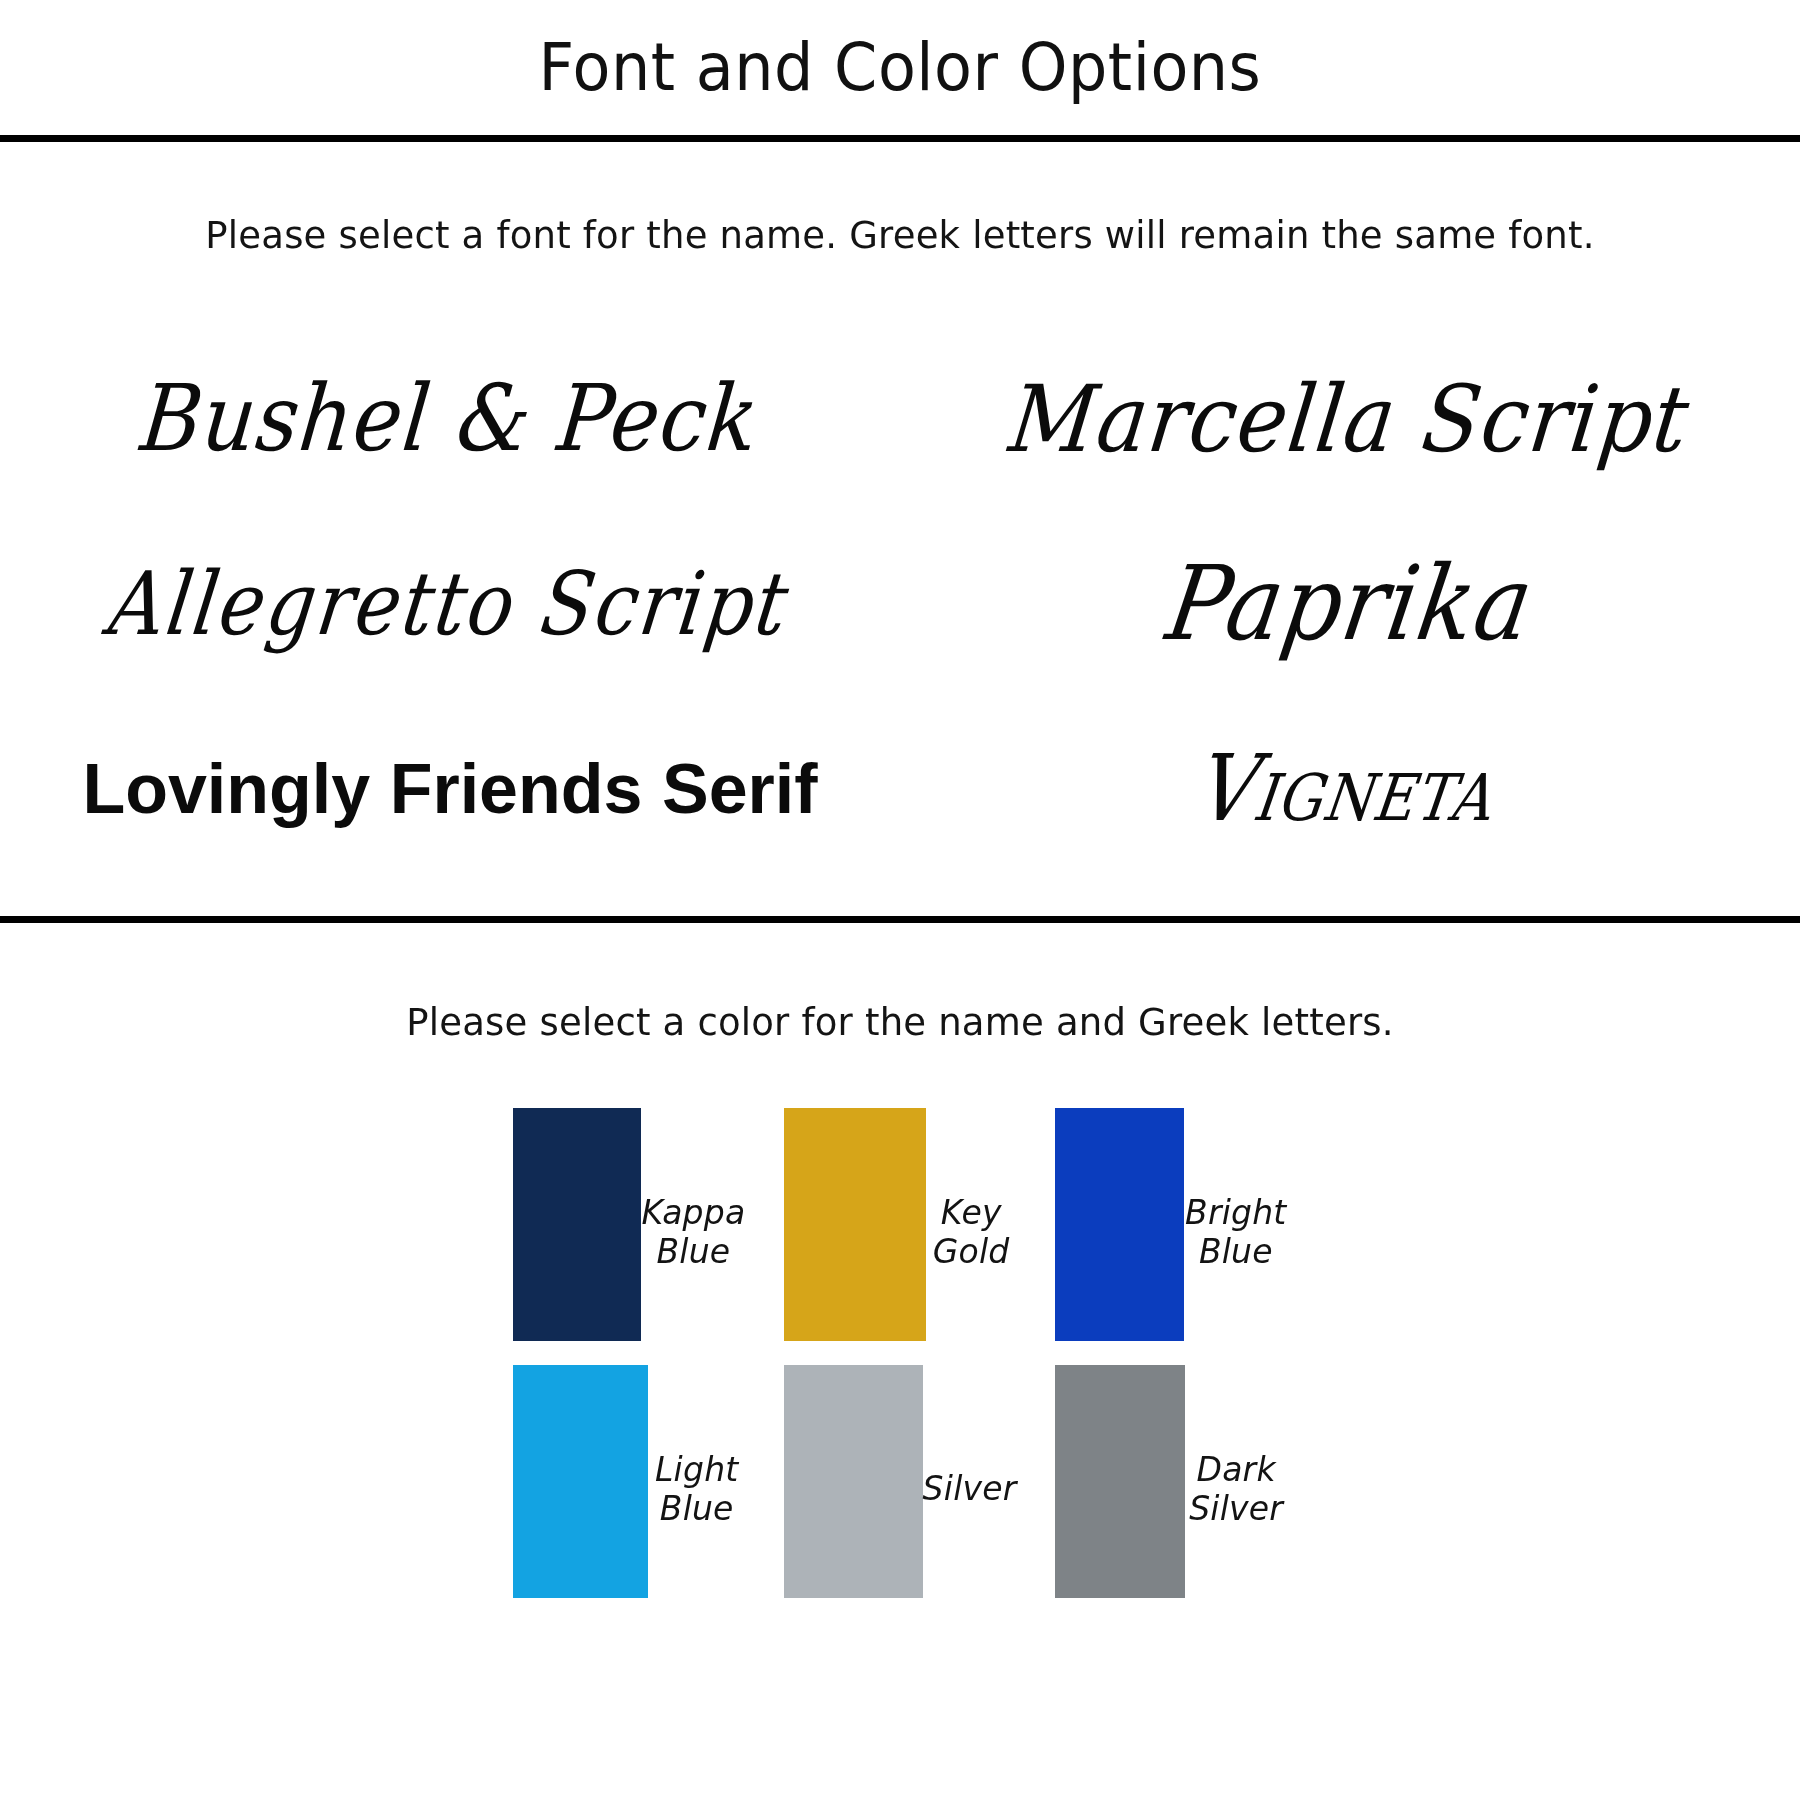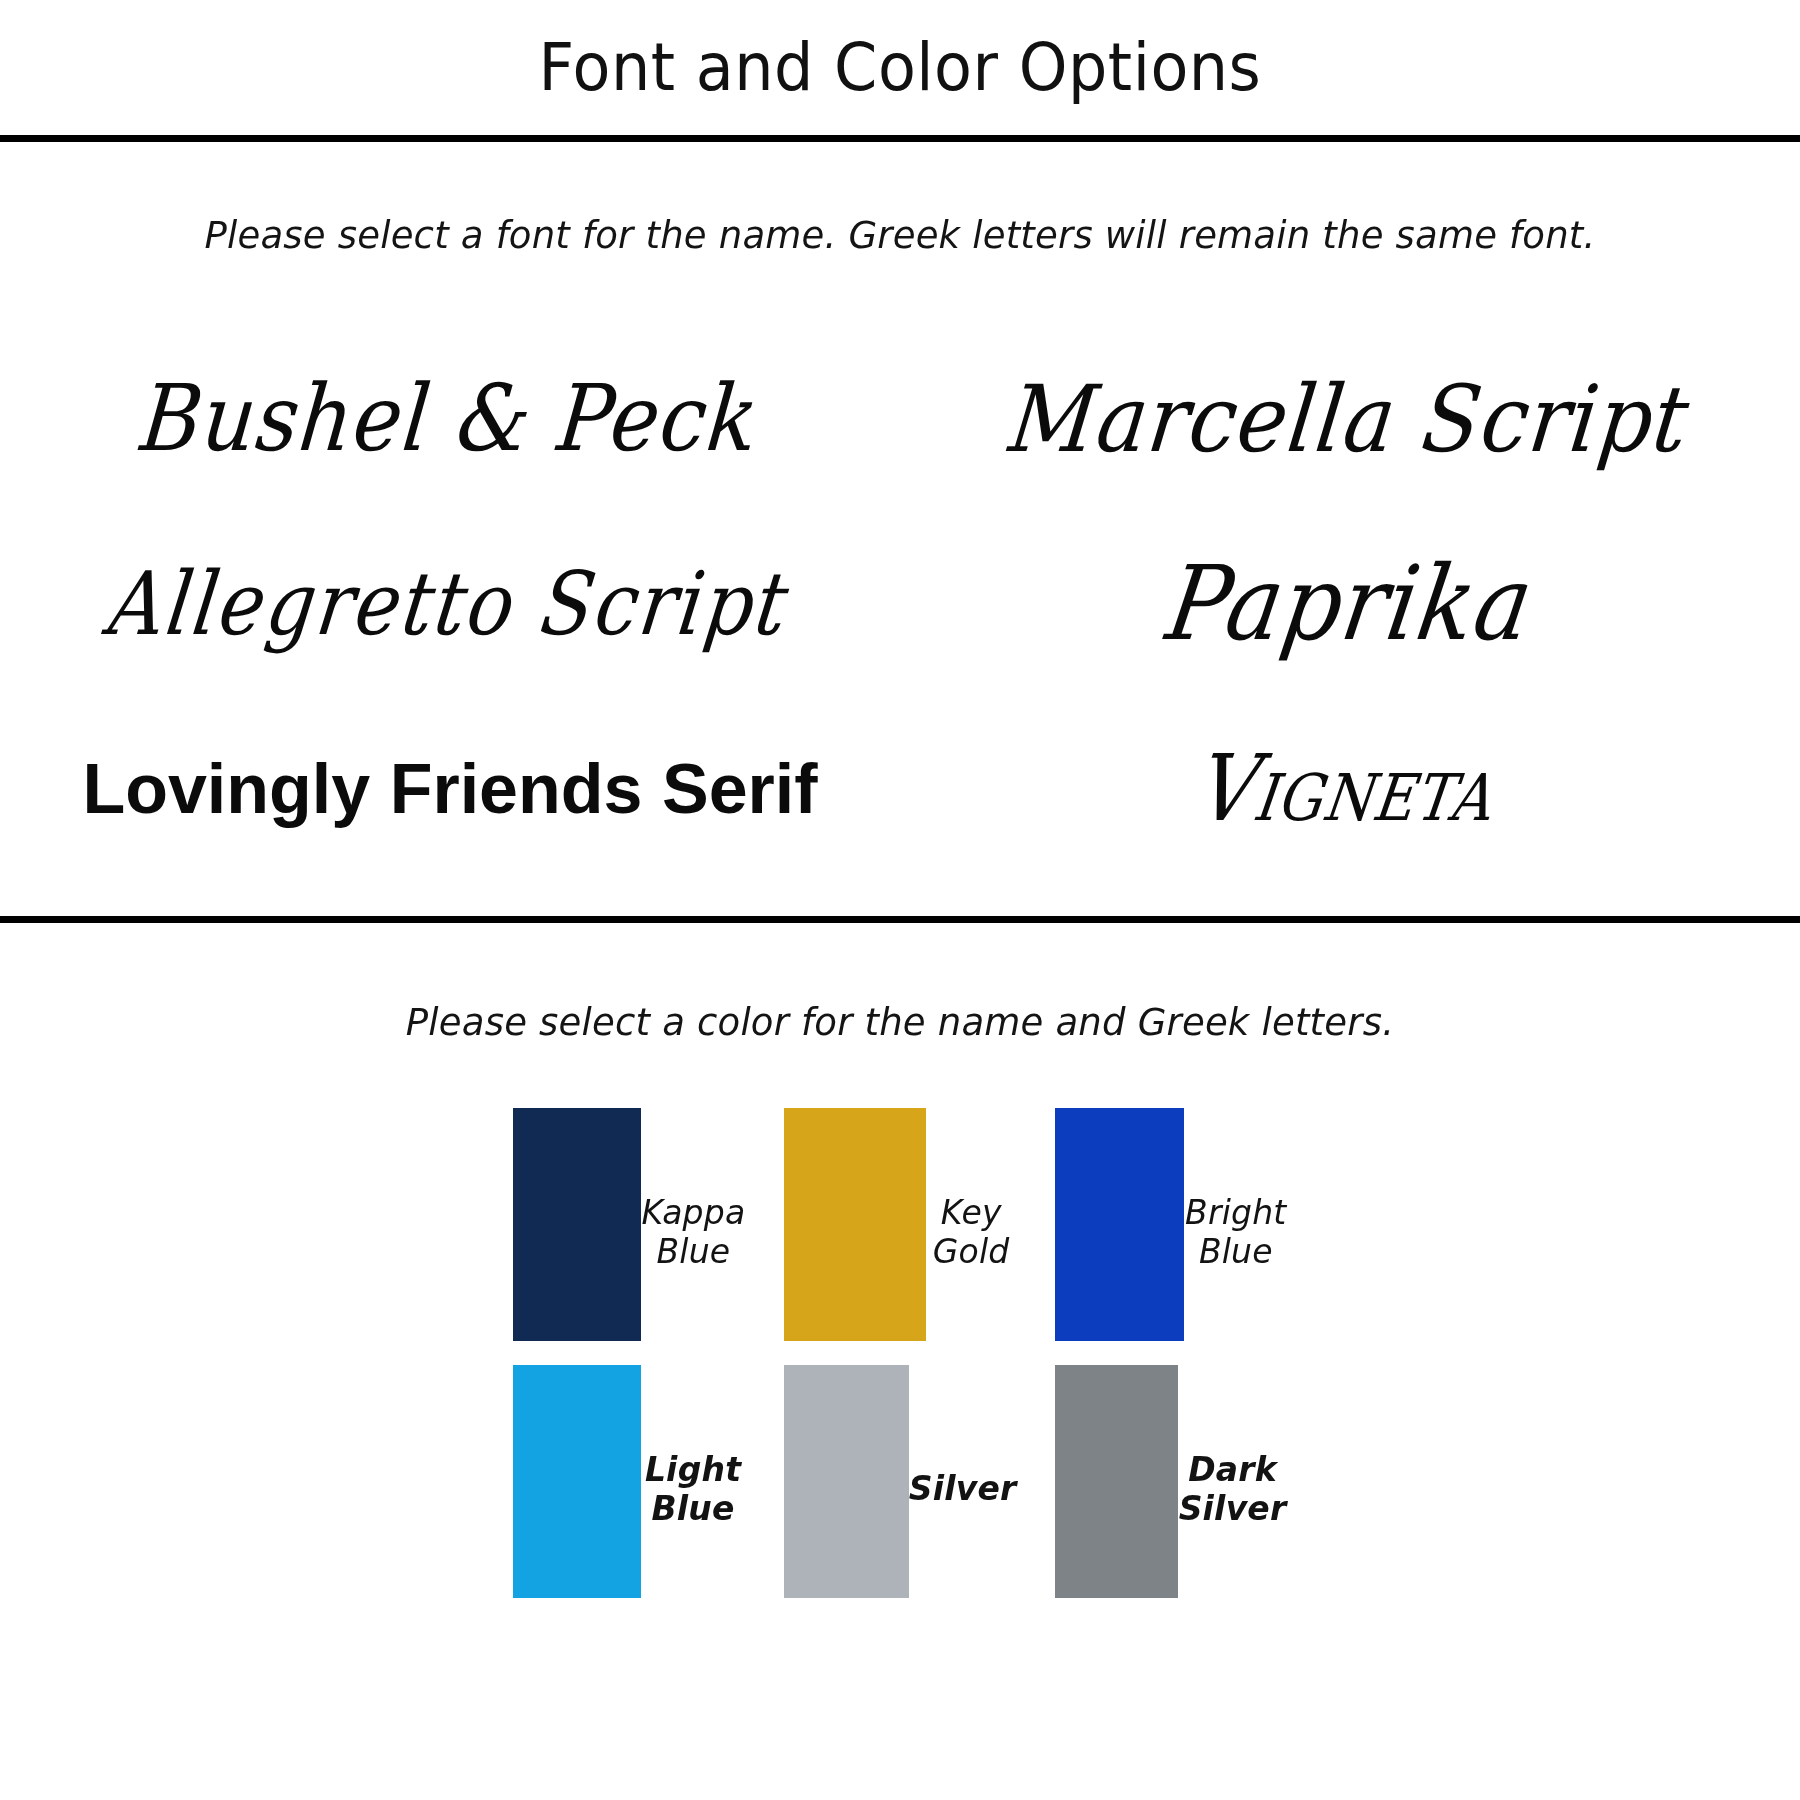--- a/index.html
+++ b/index.html
@@ -47,21 +47,20 @@
 
   
   .font-section {
     padding-top: 72px;
     padding-bottom: 40px;
   }
   .instruction {
     text-align: center;
     font-family: "DejaVu Sans", sans-serif;
     font-size: 37px;
-    font-style: italic;
     color: #141414;
     letter-spacing: 0.2px;
   }
   .font-grid {
     margin-top: 74px;
     display: grid;
     grid-template-columns: 1fr 1fr;
     row-gap: 10px;
   }
   .font-cell {
@@ -124,21 +123,20 @@
     margin-top: 12px;
   }
   .swatch-row {
     display: flex;
     justify-content: center;
     gap: 38px;
     margin-top: 64px;
   }
   .swatch-row.second {
     margin-top: 24px;
-    font-weight: bold;
   }
   .swatch {
     width: 233px;
     display: flex;
     flex-direction: row;
     align-items: center;
     cursor: pointer;
   }
   .swatch-chip {
     width: 233px;

